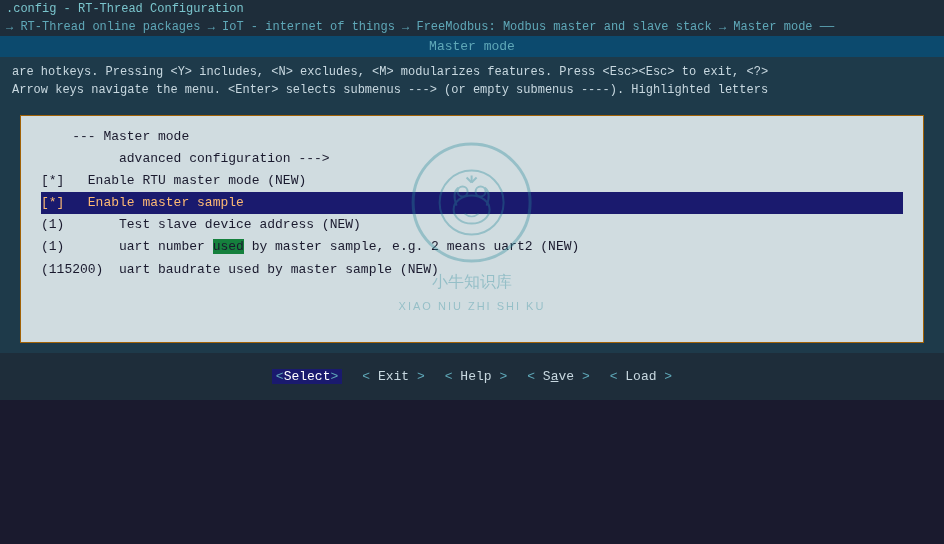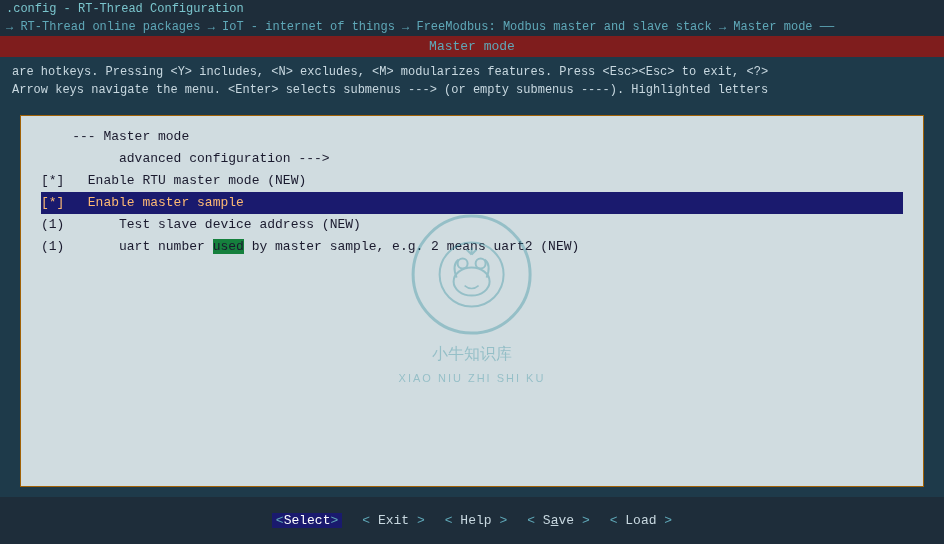--- a/index.html
+++ b/index.html
@@ -6,21 +6,21 @@
     body {
       width: 944px;
       height: 544px;
       background: #1a1a2e;
       font-family: 'Courier New', Courier, monospace;
       font-size: 13px;
       overflow: hidden;
     }
     .window {
       width: 944px;
-      height: 544px;
+      height: 400px;
       background: #1e3a4a;
       display: flex;
       flex-direction: column;
     }
     .title-bar {
       background: #1e2d3a;
       color: #7ac5cd;
       padding: 2px 6px;
       font-size: 12px;
       flex-shrink: 0;
@@ -30,21 +30,21 @@
       color: #5fa8b8;
       padding: 2px 6px;
       font-size: 12px;
       white-space: nowrap;
       overflow: hidden;
       flex-shrink: 0;
     }
     .panel-title {
       text-align: center;
       color: #5fa8b8;
-      background: #7f1d1d;
+      background: #0c4a6e;
       padding: 3px 0;
       font-size: 13px;
       flex-shrink: 0;
     }
     .help-text {
       color: #c8d8e0;
       background: #1e3a4a;
       padding: 6px 12px;
       font-size: 12px;
       line-height: 1.5;
@@ -158,20 +158,21 @@
     <div>Arrow keys navigate the menu.  &lt;Enter&gt; selects submenus ---&gt; (or empty submenus ----).  Highlighted letters</div>
   </div>
   <div class="main-content">
     <div class="menu-box">
       <div class="menu-line">    --- Master mode</div>
       <div class="menu-line">          advanced configuration ---&gt;</div>
       <div class="menu-line">[*]   Enable RTU master mode (NEW)</div>
       <div class="menu-line highlighted">[*]   Enable master sample</div>
       <div class="menu-line">(1)       Test slave device address (NEW)</div>
       <div class="menu-line">(1)       uart number <span class="highlight-used">used</span> by master sample, e.g. 2 means uart2 (NEW)</div>
+      <div class="menu-line">(115200)  uart baudrate used by master sample (NEW)</div>
 
       <div class="watermark">
         <div class="watermark-circle">
           <svg width="70" height="70" viewBox="0 0 70 70" xmlns="http://www.w3.org/2000/svg">
             <circle cx="35" cy="35" r="32" fill="none" stroke="#2a8a9a" stroke-width="2"></circle>
             <ellipse cx="35" cy="42" rx="18" ry="14" fill="none" stroke="#2a8a9a" stroke-width="2"></ellipse>
             <circle cx="26" cy="24" r="5" fill="none" stroke="#2a8a9a" stroke-width="2"></circle>
             <circle cx="44" cy="24" r="5" fill="none" stroke="#2a8a9a" stroke-width="2"></circle>
             <path d="M20 38 Q15 25 22 20" fill="none" stroke="#2a8a9a" stroke-width="2"></path>
             <path d="M50 38 Q55 25 48 20" fill="none" stroke="#2a8a9a" stroke-width="2"></path>

